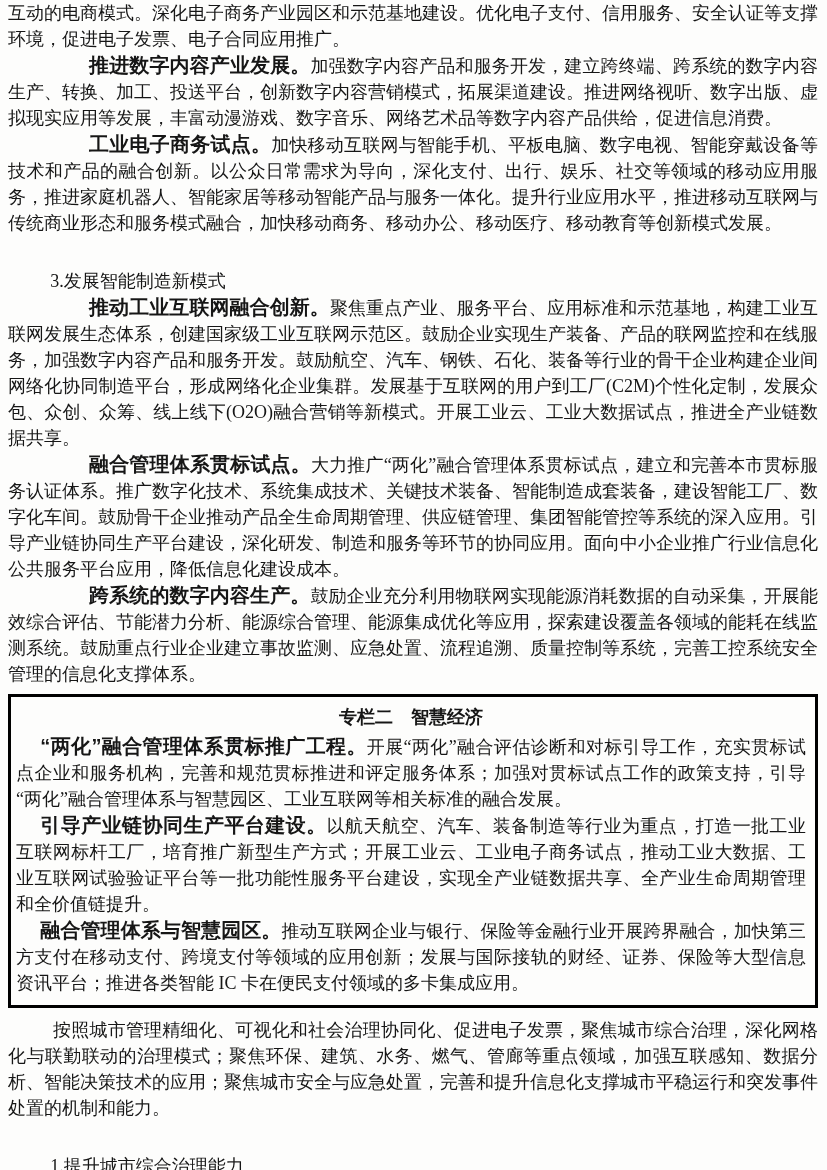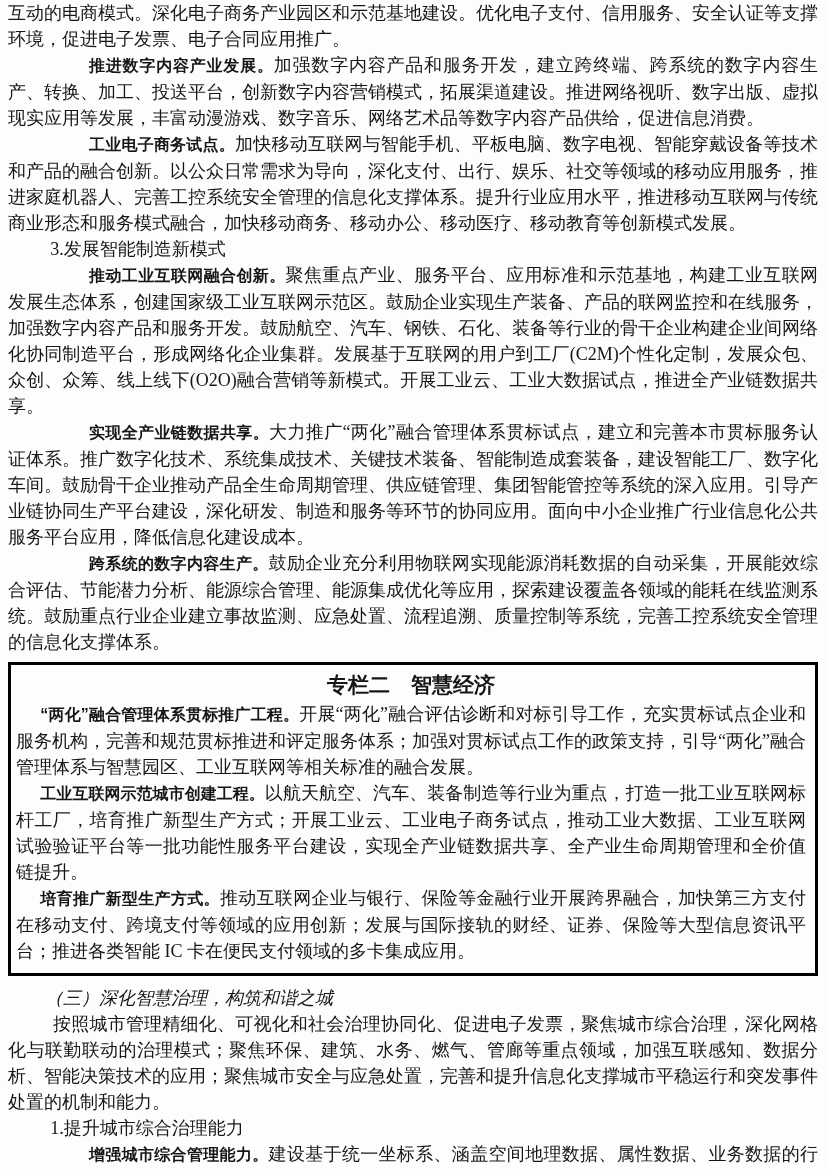--- a/index.html
+++ b/index.html
@@ -22,66 +22,65 @@
     font-size: 18px;
     line-height: 26px;
     text-align: justify;
     text-justify: inter-character;
     overflow-wrap: break-word;
     word-break: break-all;
   }
   .continuation { text-indent: 0; }
   .para         { text-indent: 4.5em; }
   .plain        { text-indent: 2.5em; }
-  .heading-num  { text-indent: 2.35em; }
+  .heading-num  { text-indent: 2.35em; margin-top: 32px; }
   .heading-kai  { text-indent: 2.05em; font-style: italic; }
   .lead {
     font-weight: bold;
     font-family: "Liberation Sans", sans-serif;
-    font-size: 16px;
+    font-size: 20px;
   }
   .special-box {
     border: 3px solid #000;
     margin: 7px 0 9px 0;
     padding: 4px 9px 9px 5px;
     background: #fdfdfc;
   }
   .box-title {
     text-align: center;
     text-indent: 0;
     font-weight: bold;
     font-family: "Liberation Sans", sans-serif;
-    font-size: 21px;
+    font-size: 18px;
     line-height: 32px;
   }
   .special-box p.box-para { text-indent: 1.35em; }
 </style>
 </head>
 <body>
 
 <div class="page">
   <div id="top-blocks">
       <p class="continuation">互动的电商模式。深化电子商务产业园区和示范基地建设。优化电子支付、信用服务、安全认证等支撑环境，促进电子发票、电子合同应用推广。</p>
       <p class="para"><b class="lead">推进数字内容产业发展。</b><span>加强数字内容产品和服务开发，建立跨终端、跨系统的数字内容生产、转换、加工、投送平台，创新数字内容营销模式，拓展渠道建设。推进网络视听、数字出版、虚拟现实应用等发展，丰富动漫游戏、数字音乐、网络艺术品等数字内容产品供给，促进信息消费。</span></p>
-      <p class="para"><b class="lead">工业电子商务试点。</b><span>加快移动互联网与智能手机、平板电脑、数字电视、智能穿戴设备等技术和产品的融合创新。以公众日常需求为导向，深化支付、出行、娱乐、社交等领域的移动应用服务，推进家庭机器人、完善工控系统安全管理的信息化支撑体系。提升行业应用水平，推进移动互联网与传统商业形态和服务模式融合，加快移动商务、移动办公、移动医疗、移动教育等创新模式发展。</span></p>
+      <p class="para"><b class="lead">工业电子商务试点。</b><span>加快移动互联网与智能手机、平板电脑、数字电视、智能穿戴设备等技术和产品的融合创新。以公众日常需求为导向，深化支付、出行、娱乐、社交等领域的移动应用服务，推进家庭机器人、智能家居等移动智能产品与服务一体化。提升行业应用水平，推进移动互联网与传统商业形态和服务模式融合，加快移动商务、移动办公、移动医疗、移动教育等创新模式发展。</span></p>
       <p class="heading-num">3.发展智能制造新模式</p>
       <p class="para"><b class="lead">推动工业互联网融合创新。</b><span>聚焦重点产业、服务平台、应用标准和示范基地，构建工业互联网发展生态体系，创建国家级工业互联网示范区。鼓励企业实现生产装备、产品的联网监控和在线服务，加强数字内容产品和服务开发。鼓励航空、汽车、钢铁、石化、装备等行业的骨干企业构建企业间网络化协同制造平台，形成网络化企业集群。发展基于互联网的用户到工厂(C2M)个性化定制，发展众包、众创、众筹、线上线下(O2O)融合营销等新模式。开展工业云、工业大数据试点，推进全产业链数据共享。</span></p>
-      <p class="para"><b class="lead">实现全产业链数据共享。</b><span>大力推广“两化”融合管理体系贯标试点，建立和完善本市贯标服务认证体系。推广数字化技术、系统集成技术、关键技术装备、智能制造成套装备，建设智能工厂、数字化车间。鼓励骨干企业推动产品全生命周期管理、供应链管理、集团智能管控等系统的深入应用。引导产业链协同生产平台建设，深化研发、制造和服务等环节的协同应用。面向中小企业推广行业信息化公共服务平台应用，降低信息化建设成本。</span></p>
+      <p class="para"><b class="lead">融合管理体系贯标试点。</b><span>大力推广“两化”融合管理体系贯标试点，建立和完善本市贯标服务认证体系。推广数字化技术、系统集成技术、关键技术装备、智能制造成套装备，建设智能工厂、数字化车间。鼓励骨干企业推动产品全生命周期管理、供应链管理、集团智能管控等系统的深入应用。引导产业链协同生产平台建设，深化研发、制造和服务等环节的协同应用。面向中小企业推广行业信息化公共服务平台应用，降低信息化建设成本。</span></p>
       <p class="para"><b class="lead">跨系统的数字内容生产。</b><span>鼓励企业充分利用物联网实现能源消耗数据的自动采集，开展能效综合评估、节能潜力分析、能源综合管理、能源集成优化等应用，探索建设覆盖各领域的能耗在线监测系统。鼓励重点行业企业建立事故监测、应急处置、流程追溯、质量控制等系统，完善工控系统安全管理的信息化支撑体系。</span></p>
     </div>
 
   <div class="special-box">
     <p class="box-title">专栏二　智慧经济</p>
     <div id="box-paras">
         <p class="box-para"><b class="lead">“两化”融合管理体系贯标推广工程。</b><span>开展“两化”融合评估诊断和对标引导工作，充实贯标试点企业和服务机构，完善和规范贯标推进和评定服务体系；加强对贯标试点工作的政策支持，引导“两化”融合管理体系与智慧园区、工业互联网等相关标准的融合发展。</span></p>
-        <p class="box-para"><b class="lead">工业互联网示范城市创建工程。</b><span>以航天航空、汽车、装备制造等行业为重点，打造一批工业互联网标杆工厂，培育推广新型生产方式；开展工业云、工业电子商务试点，推动工业大数据、工业互联网试验验证平台等一批功能性服务平台建设，实现全产业链数据共享、全产业生命周期管理和全价值链提升。</span></p>
-        <p class="box-para"><b class="lead">培育推广新型生产方式。</b><span>推动互联网企业与银行、保险等金融行业开展跨界融合，加快第三方支付在移动支付、跨境支付等领域的应用创新；发展与国际接轨的财经、证券、保险等大型信息资讯平台；推进各类智能 IC 卡在便民支付领域的多卡集成应用。</span></p>
+        <p class="box-para"><b class="lead">引导产业链协同生产平台建设。</b><span>以航天航空、汽车、装备制造等行业为重点，打造一批工业互联网标杆工厂，培育推广新型生产方式；开展工业云、工业电子商务试点，推动工业大数据、工业互联网试验验证平台等一批功能性服务平台建设，实现全产业链数据共享、全产业生命周期管理和全价值链提升。</span></p>
+        <p class="box-para"><b class="lead">融合管理体系与智慧园区。</b><span>推动互联网企业与银行、保险等金融行业开展跨界融合，加快第三方支付在移动支付、跨境支付等领域的应用创新；发展与国际接轨的财经、证券、保险等大型信息资讯平台；推进各类智能 IC 卡在便民支付领域的多卡集成应用。</span></p>
       </div>
   </div>
 
   <div id="bottom-blocks">
-      <p class="heading-kai">（三）深化智慧治理，构筑和谐之城</p>
       <p class="plain">按照城市管理精细化、可视化和社会治理协同化、促进电子发票，聚焦城市综合治理，深化网格化与联勤联动的治理模式；聚焦环保、建筑、水务、燃气、管廊等重点领域，加强互联感知、数据分析、智能决策技术的应用；聚焦城市安全与应急处置，完善和提升信息化支撑城市平稳运行和突发事件处置的机制和能力。</p>
       <p class="heading-num">1.提升城市综合治理能力</p>
       <p class="para"><b class="lead">增强城市综合管理能力。</b><span>建设基于统一坐标系、涵盖空间地理数据、属性数据、业务数据的行业数据资源中心和共享交换平台。加强物联网、北斗导航、移动互联等技术在城市管理中的应用。拓展</span></p>
     </div>
 
 </div>
 
 </body></html>

